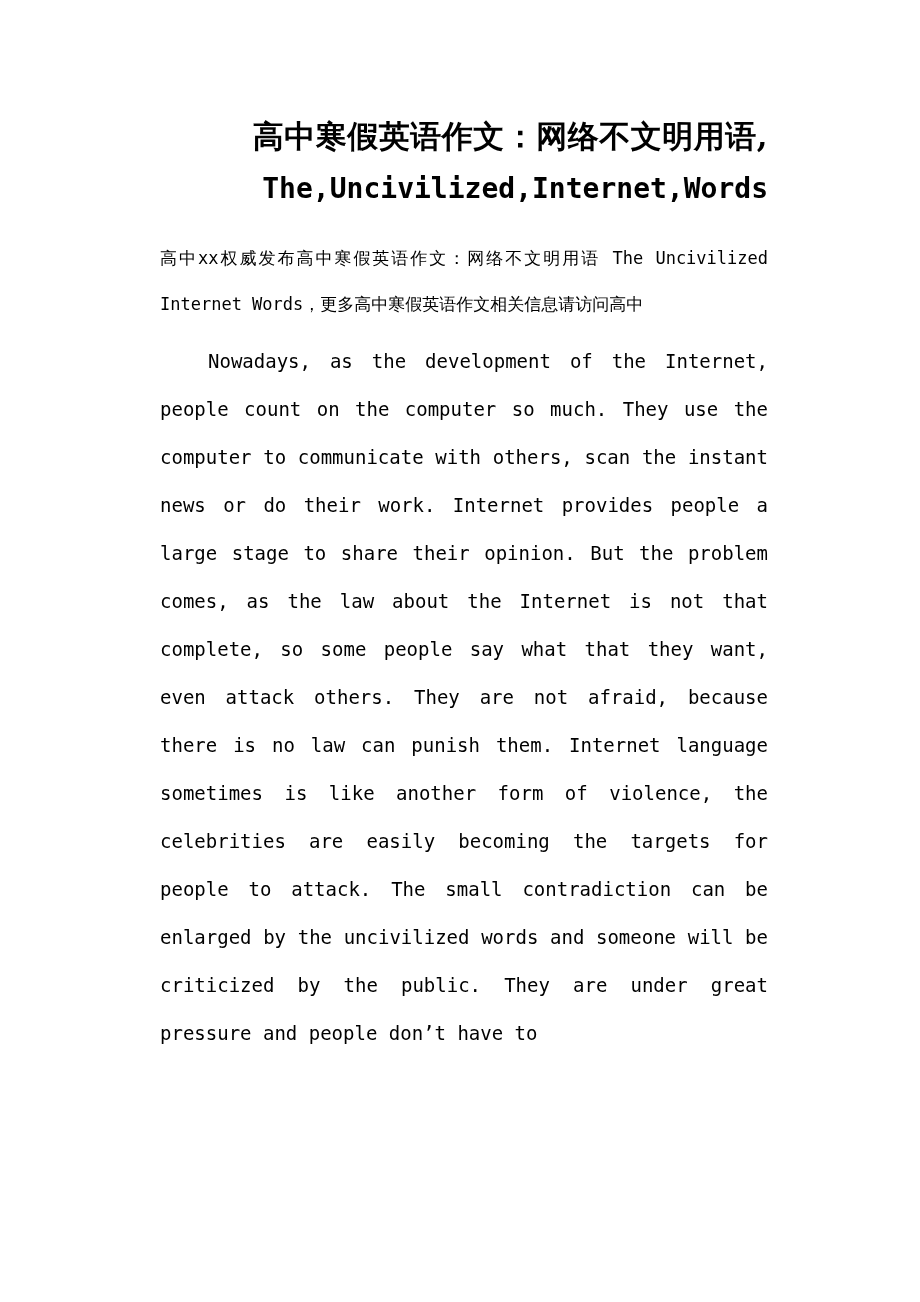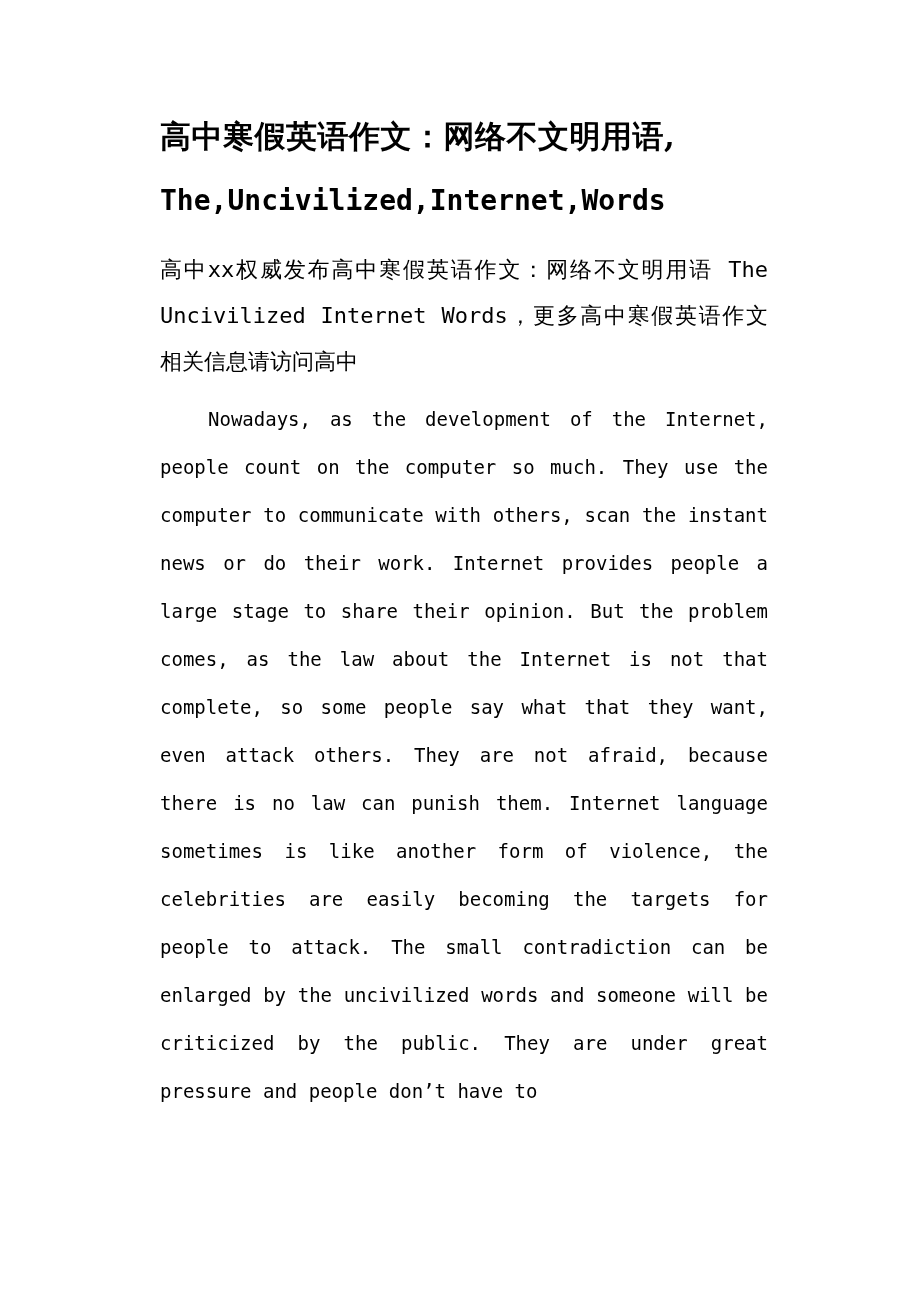--- a/index.html
+++ b/index.html
@@ -25,35 +25,35 @@
     position: absolute;
     left: 160px;
     top: 0;
     width: 608px;
   }
   .doc-title {
     font-family: "DejaVu Serif", "Liberation Serif", serif;
     font-weight: bold;
     font-size: 31px;
     line-height: 48px;
-    text-align: left;
+    text-align: right;
     margin: 0;
     padding-top: 112px;
     letter-spacing: 0.5px;
   }
   .doc-title .line2 {
     display: block;
     font-family: "DejaVu Sans Mono", "Liberation Mono", monospace;
     font-size: 28px;
     letter-spacing: 0px;
-    margin-top: 17px;
+    margin-top: 5px;
   }
   .lead {
     font-family: "DejaVu Sans Mono", "Liberation Mono", monospace;
-    font-size: 22px;
+    font-size: 17px;
     line-height: 46px;
     margin: 22px 0 0 0;
     text-align: justify;
     text-align-last: left;
     letter-spacing: 0px;
   }
   .body-para {
     font-family: "DejaVu Sans Mono", "Liberation Mono", monospace;
     font-size: 19px;
     line-height: 48px;

